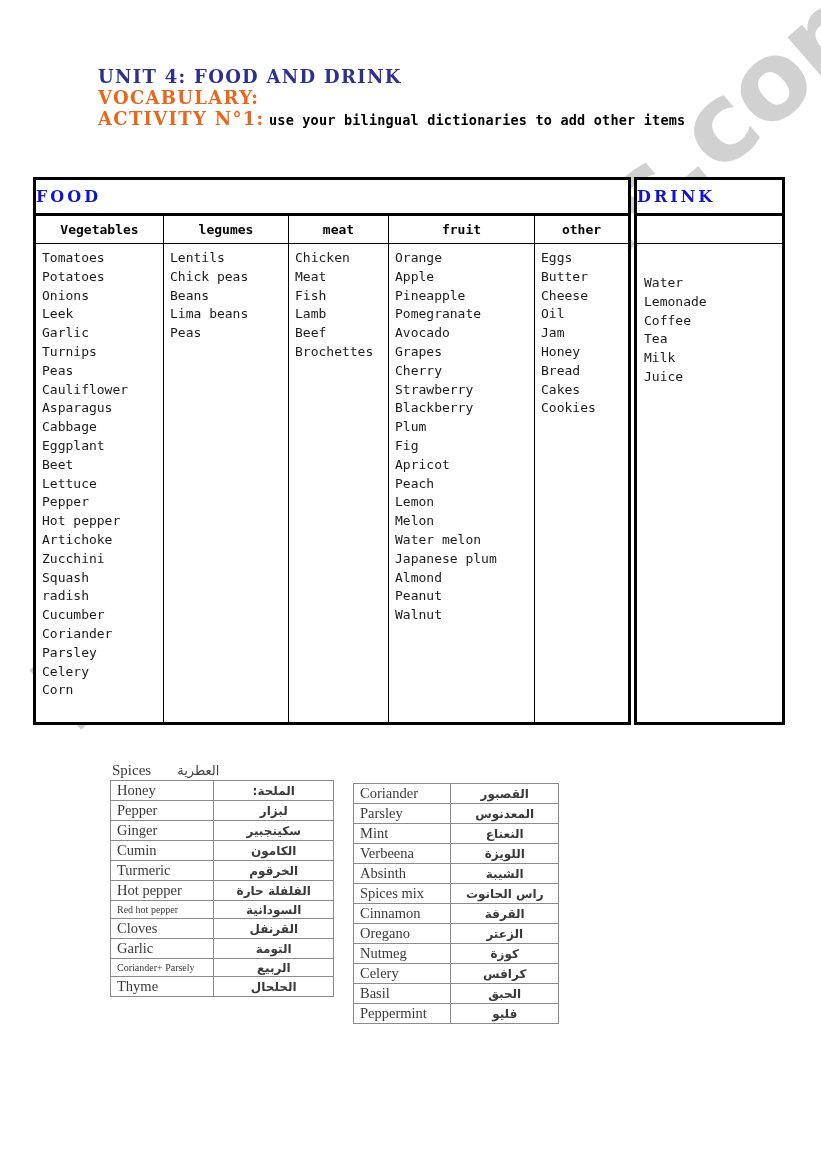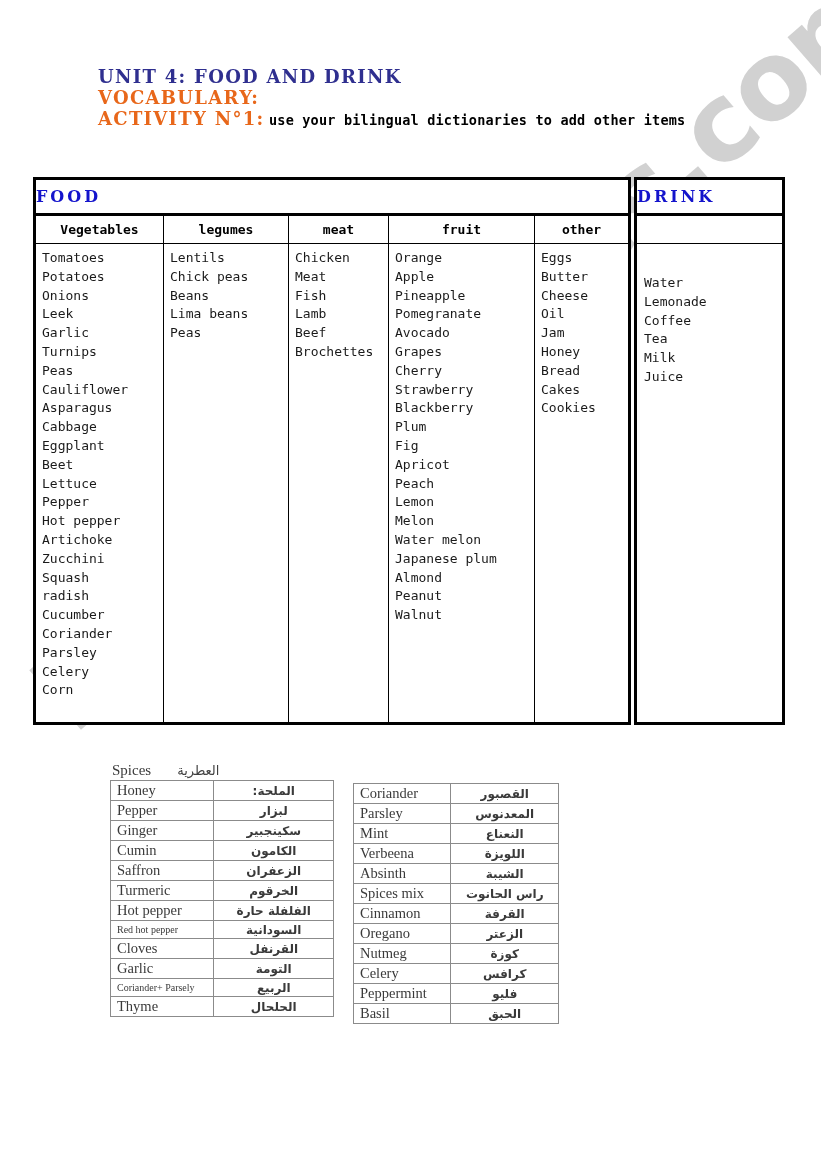--- a/index.html
+++ b/index.html
@@ -388,24 +388,20 @@
       </tr>
       <tr>
         <td class="en">Ginger</td>
         <td class="ar">سكينجبير</td>
       </tr>
       <tr>
         <td class="en">Cumin</td>
         <td class="ar">الكامون</td>
       </tr>
       <tr>
-        <td class="en">Saffron</td>
-        <td class="ar">الزعفران</td>
-      </tr>
-      <tr>
         <td class="en">Turmeric</td>
         <td class="ar">الخرقوم</td>
       </tr>
       <tr>
         <td class="en">Hot pepper</td>
         <td class="ar">الفلفلة حارة</td>
       </tr>
       <tr>
         <td class="en small">Red hot pepper</td>
         <td class="ar">السودانية</td>
@@ -464,21 +460,21 @@
       </tr>
       <tr>
         <td class="en">Nutmeg</td>
         <td class="ar">كوزة</td>
       </tr>
       <tr>
         <td class="en">Celery</td>
         <td class="ar">كرافس</td>
       </tr>
       <tr>
+        <td class="en">Basil</td>
+        <td class="ar">الحبق</td>
+      </tr>
+      <tr>
         <td class="en">Peppermint</td>
         <td class="ar">فليو</td>
       </tr>
-      <tr>
-        <td class="en">Basil</td>
-        <td class="ar">الحبق</td>
-      </tr>
     </tbody>
   </table>
 
 </body></html>

